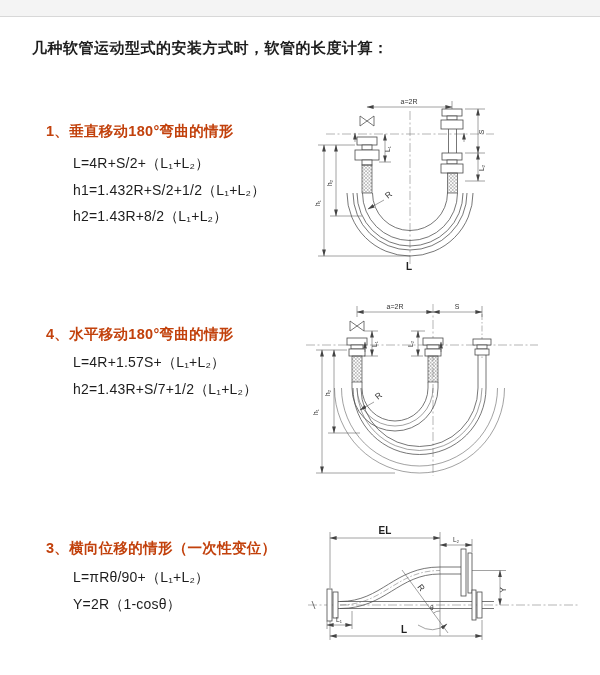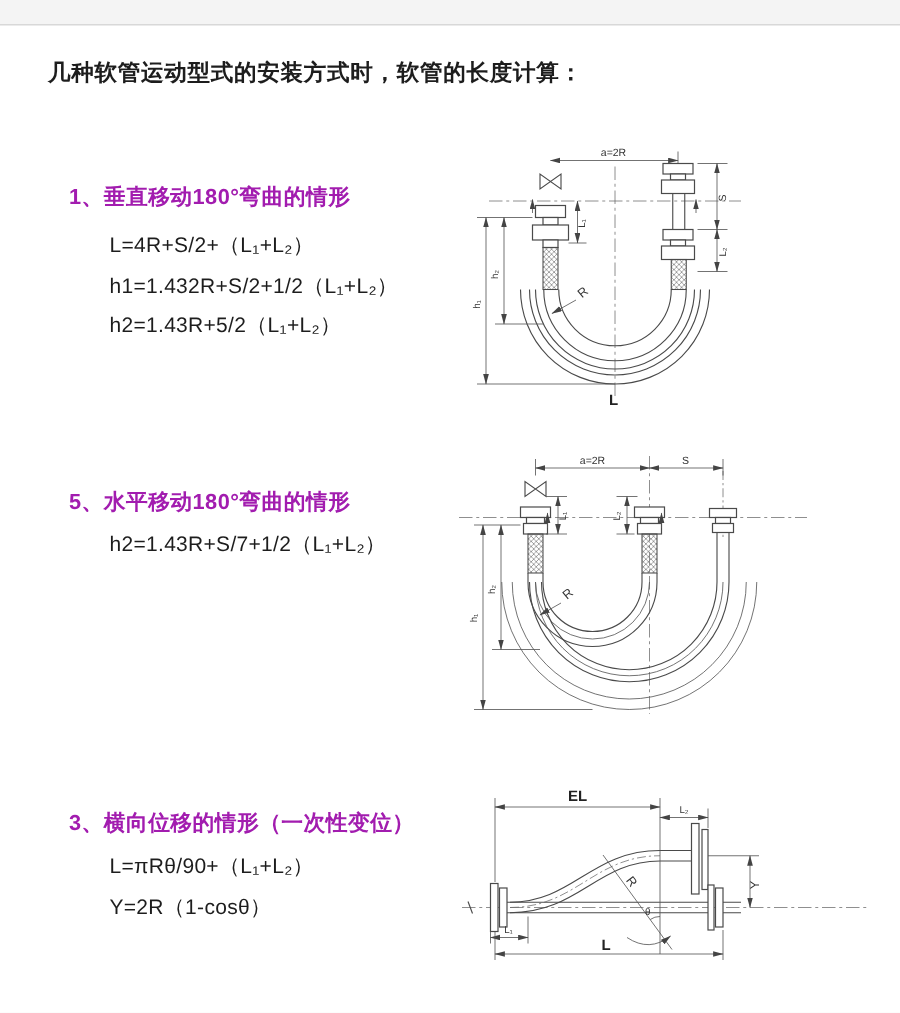--- a/index.html
+++ b/index.html
@@ -1,21 +1,21 @@
 <!DOCTYPE html>
 <html><head>
 <meta charset="utf-8">
 <style>
   *{margin:0;padding:0;box-sizing:border-box}
   html,body{width:600px;height:675px}
   body{background:#f4f4f4;font-family:"Liberation Sans","DejaVu Sans",sans-serif;position:relative;color:#222}
   .page{position:absolute;left:0;top:16px;width:600px;height:675px;background:#fff;
         border-top:1px solid #d8d8d8;border-bottom:1px solid #c9c9c9;overflow:hidden}
   .title{position:absolute;left:32px;top:22px;font-size:15px;font-weight:bold;letter-spacing:.5px;color:#1d1d1d}
-  .sec-head{position:absolute;font-size:14.5px;font-weight:bold;letter-spacing:.3px;color:#a21caf}
+  .sec-head{position:absolute;font-size:14.5px;font-weight:bold;letter-spacing:.3px;color:#c2410c}
   .formulas{position:absolute;font-size:14px;font-weight:normal;letter-spacing:.2px;color:#1d1d1d}
   .formulas div{height:26.5px;line-height:26.5px}
   svg.diag{position:absolute;overflow:visible}
   svg text{font-family:"Liberation Sans","DejaVu Sans",sans-serif}
   .dln{stroke:#4a4a4a;stroke-width:.75;fill:none}
   .fit{fill:#fff;stroke:#4a4a4a;stroke-width:.8}
   .braid{fill:url(#hatch);stroke:#4a4a4a;stroke-width:.7}
   .dim{stroke:#555;stroke-width:.55;fill:none}
   .cl{stroke:#6a6a6a;stroke-width:.5;fill:none;stroke-dasharray:9 2.5 2 2.5}
   .cl2{stroke:#6a6a6a;stroke-width:.5;fill:none;stroke-dasharray:6 2 1.5 2}
@@ -39,21 +39,21 @@
       </pattern>
     </defs>
   </svg>
 
   <div class="title">几种软管运动型式的安装方式时，软管的长度计算：</div>
 
   <div class="sec-head" style="left:46px;top:105px">1、垂直移动180°弯曲的情形</div>
   <div class="formulas" style="left:73px;top:133px">
     <div>L=4R+S/2+（L₁+L₂）</div>
     <div>h1=1.432R+S/2+1/2（L₁+L₂）</div>
-    <div>h2=1.43R+5/2（L₁+L₂）</div>
+    <div>h2=1.43R+8/2（L₁+L₂）</div>
   </div>
 
   <svg class="diag" style="left:298px;top:76px" width="292" height="180" viewBox="0 0 292 180">
     <g>
       <line class="cl" x1="112" y1="18" x2="112" y2="172"></line>
       <line class="cl" x1="28" y1="41" x2="196" y2="41"></line>
     </g>
     <g>
       <path class="dln" d="M62,23 L62,33 L76,23 L76,33 Z"></path>
     </g>
@@ -118,22 +118,23 @@
       <line class="dim" x1="57" y1="49" x2="57" y2="40" marker-end="url(#ae)"></line>
       <line class="dim" x1="166" y1="49" x2="166" y2="40" marker-end="url(#ae)"></line>
     </g>
     <g>
       <line class="dim" x1="86" y1="107" x2="70" y2="116" marker-end="url(#ae)"></line>
       <text class="lblR" x="90" y="106" transform="rotate(-40 90 106)">R</text>
     </g>
     <text class="big" x="108" y="177">L</text>
   </svg>
 
-  <div class="sec-head" style="left:46px;top:308px">5、水平移动180°弯曲的情形</div>
+  <div class="sec-head" style="left:46px;top:308px">4、水平移动180°弯曲的情形</div>
   <div class="formulas" style="left:73px;top:332px">
+    <div>L=4R+1.57S+（L₁+L₂）</div>
     <div>h2=1.43R+S/7+1/2（L₁+L₂）</div>
   </div>
 
   <svg class="diag" style="left:298px;top:281px" width="302" height="185" viewBox="0 0 302 185">
     <g>
       <line class="cl" x1="135" y1="6" x2="135" y2="178"></line>
       <line class="cl" x1="8" y1="47" x2="240" y2="47"></line>
       <line class="cl2" x1="184" y1="16" x2="184" y2="62"></line>
     </g>
     <g>

